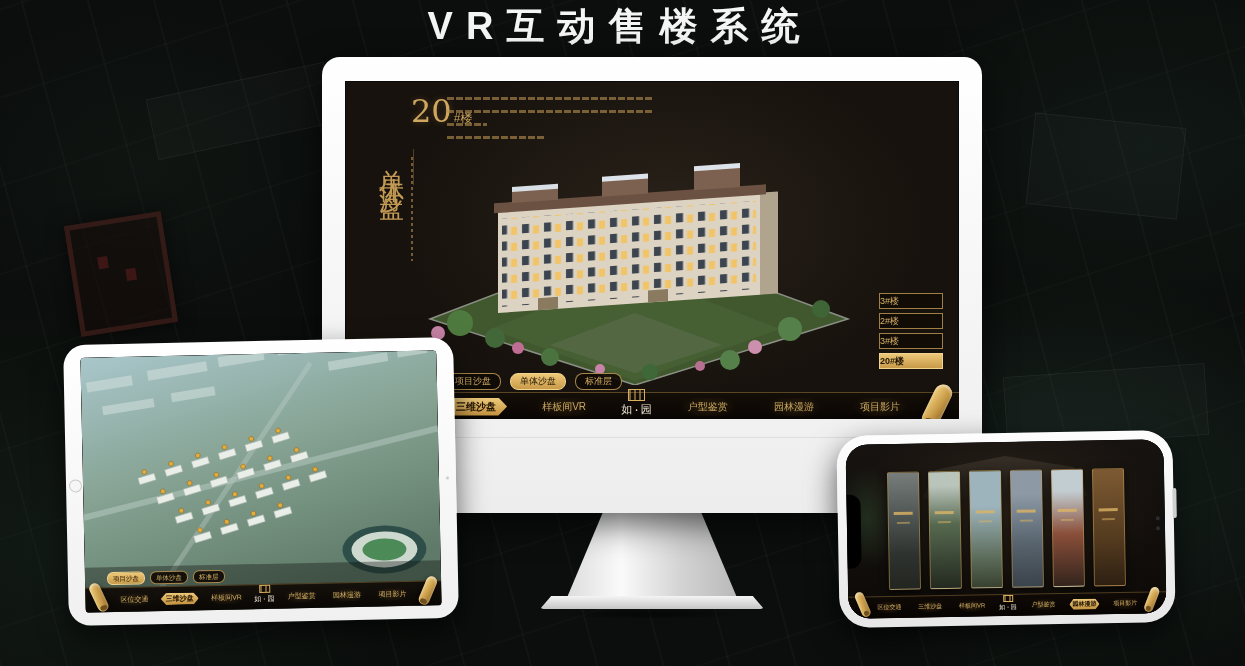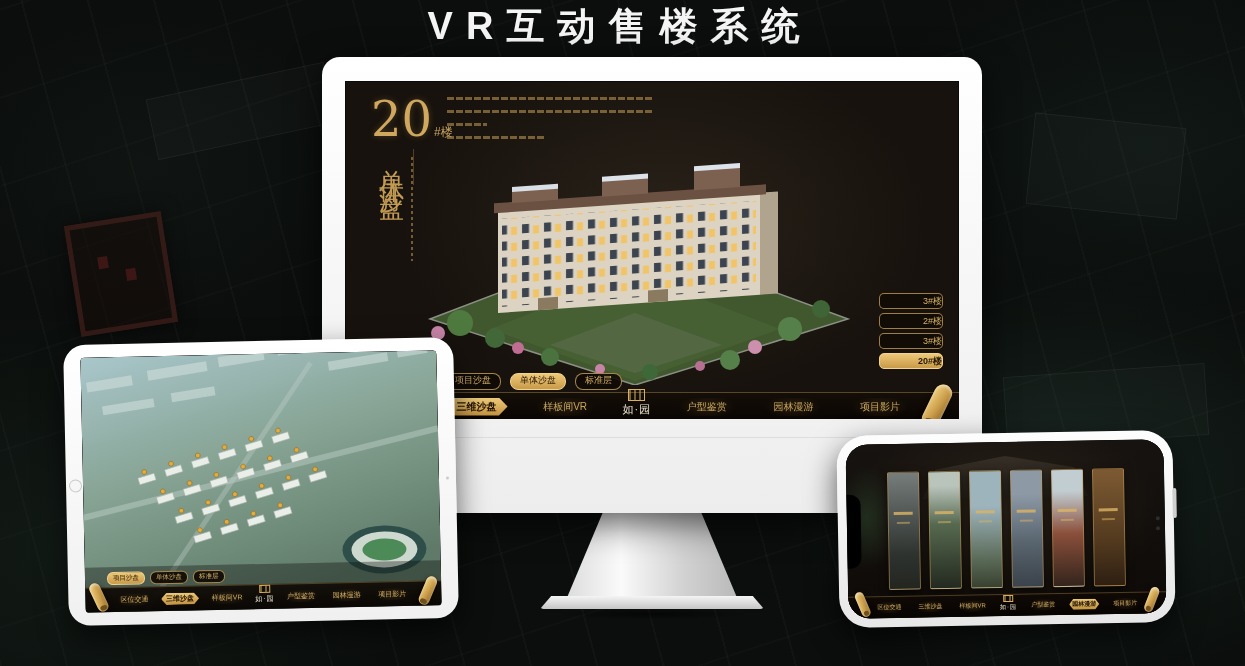--- a/index.html
+++ b/index.html
@@ -39,59 +39,59 @@
     background:linear-gradient(90deg,#dcdcdc,#fafafa 32%,#d2d2d2 68%,#b9b9b9);
     clip-path:polygon(22% 0,78% 0,100% 100%,0 100%);}
   .stand-foot{position:absolute;left:540px;top:596px;width:224px;height:13px;z-index:2;
     background:linear-gradient(#f4f4f4,#c6c6c6);clip-path:polygon(5% 0,95% 0,100% 100%,0 100%);
     border-radius:4px;}
   .stand-shadow{position:absolute;left:516px;top:606px;width:272px;height:16px;z-index:1;
     background:radial-gradient(50% 50% at 50% 50%, rgba(0,0,0,.55), transparent 70%);}
 
   
   .headline{position:absolute;left:26px;top:14px;color:#c9a35c;}
-  .headline .num{font-family:"DejaVu Serif",serif;font-size:48px;line-height:1;
-    color:#cfa75e;text-shadow:0 0 6px rgba(190,150,80,.35);}
+  .headline .num{font-family:"DejaVu Serif",serif;font-size:32px;line-height:1;
+    color:#cfa75e;text-shadow:0 0 6px rgba(190,150,80,.35);margin-left:40px;}
   .headline .suf{font-size:12px;margin-left:2px;}
   .headline-vert{position:absolute;left:30px;top:68px;writing-mode:vertical-rl;
     font-family:"DejaVu Serif",serif;font-size:25px;letter-spacing:9px;color:#c29a54;
     border-right:1px solid rgba(190,150,80,.35);padding-right:5px;}
   .headline-en{position:absolute;left:66px;top:76px;width:2px;height:104px;
     background:repeating-linear-gradient(rgba(180,140,75,.6) 0 3px, transparent 3px 6px);}
   .desc{position:absolute;left:102px;top:16px;width:206px;}
   .desc i{display:block;height:3px;margin-bottom:10px;
     background:repeating-linear-gradient(90deg, rgba(185,145,80,.6) 0 7px, transparent 7px 9px);}
   .desc i:nth-child(3){width:40px;} .desc i:nth-child(4){width:98px;}
 
   .building-svg{position:absolute;left:55px;top:52px;width:470px;height:252px;}
 
   .floor-col{position:absolute;right:16px;top:212px;display:flex;flex-direction:column;gap:4px;}
-  .fbtn{width:62px;height:14px;line-height:14px;text-align:right;font-size:9px;
-    color:#d6b163;border:1px solid rgba(205,165,90,.75);border-radius:5px;
+  .fbtn{width:62px;height:14px;line-height:14px;text-align:left;font-size:9px;
+    color:#d6b163;border:1px solid rgba(205,165,90,.75);border-radius:0;
     background:rgba(18,12,7,.9);cursor:pointer;}
   .fbtn.active{background:linear-gradient(#ecc878,#c89a49);color:#241603;border-color:#f2d48e;font-weight:bold;}
 
   .pill{height:15px;line-height:15px;padding:0 9px;font-size:9px;border-radius:8px;
-    color:#d6b163;border:1px solid rgba(205,165,90,.8);background:rgba(16,11,6,.92);cursor:pointer;font-family:Liberation Mono, monospace;}
+    color:#d6b163;border:1px solid rgba(205,165,90,.8);background:rgba(16,11,6,.92);cursor:pointer;}
   .pill.active{background:linear-gradient(#eec climbs 0,#c89a49);}
   .pill.active{background:linear-gradient(#eec978,#c89a49);color:#241603;border-color:#f2d48e;}
   .subtabs{position:absolute;left:100px;top:292px;display:flex;gap:9px;}
 
   .navbar{position:absolute;left:0;right:0;top:311px;height:27px;
     background:linear-gradient(#140e08,#090502);border-top:1px solid rgba(190,150,80,.45);}
   .navrow{display:flex;align-items:center;justify-content:space-between;height:100%;
     padding:0 48px 0 14px;}
   .navitem{font-size:10px;color:#c9a75f;padding:2px 11px;cursor:pointer;white-space:nowrap;
     background:radial-gradient(60% 90% at 50% 50%, rgba(110,80,35,.28), transparent 75%);}
   .navitem.active{background:linear-gradient(#edca7a,#c2913f);color:#231402;font-weight:bold;
     clip-path:polygon(0 50%,14% 0,86% 0,100% 50%,86% 100%,14% 100%);}
   .logo{display:flex;flex-direction:column;align-items:center;gap:1px;margin-top:-8px;}
   .logo-seal{width:15px;height:10px;border:1px solid #d9b05e;
     background:repeating-linear-gradient(90deg, rgba(217,176,94,.5) 0 2px, transparent 2px 5px);}
-  .logo-text{font-family:Liberation Serif, serif;font-size:11px;color:#ece5d3;letter-spacing:1px;}
+  .logo-text{font-family:Liberation Mono, monospace;font-size:11px;color:#ece5d3;letter-spacing:1px;}
 
   .scroll{position:absolute;background:linear-gradient(100deg,#f2d382,#c89a47 58%,#8d682b);
     border-radius:999px;box-shadow:inset 0 2px 3px rgba(255,255,255,.5), 0 2px 5px rgba(0,0,0,.6);}
   .scroll::after{content:"";position:absolute;left:20%;bottom:1px;width:60%;height:18%;
     border-radius:50%;background:#6e4f1f;}
   .scroll-desktop{right:13px;top:-10px;width:18px;height:46px;transform:rotate(26deg);}
 
   
   .tablet{position:absolute;left:66px;top:341px;width:390px;height:281px;z-index:6;
     transform:rotate(-1.2deg);background:linear-gradient(#ffffff,#f0f0f0);

